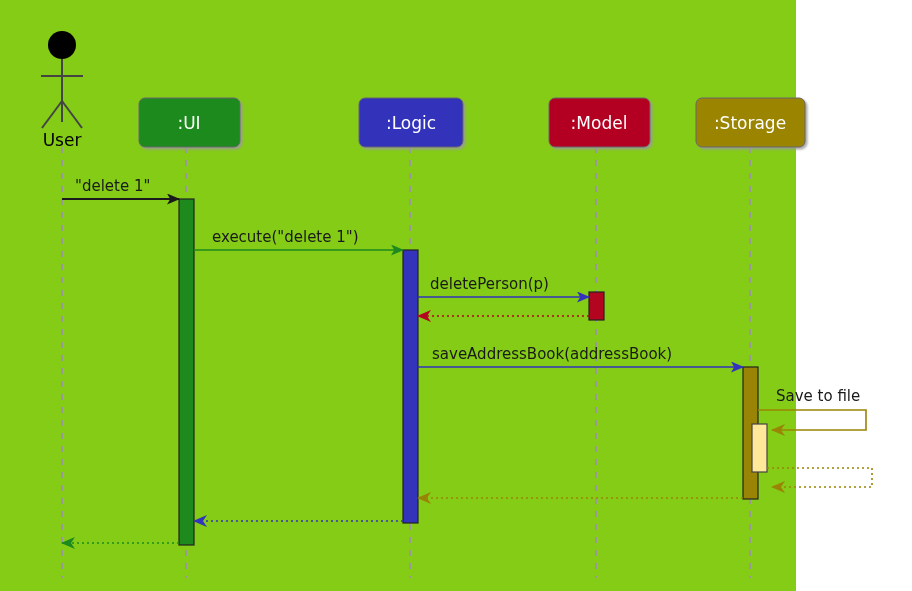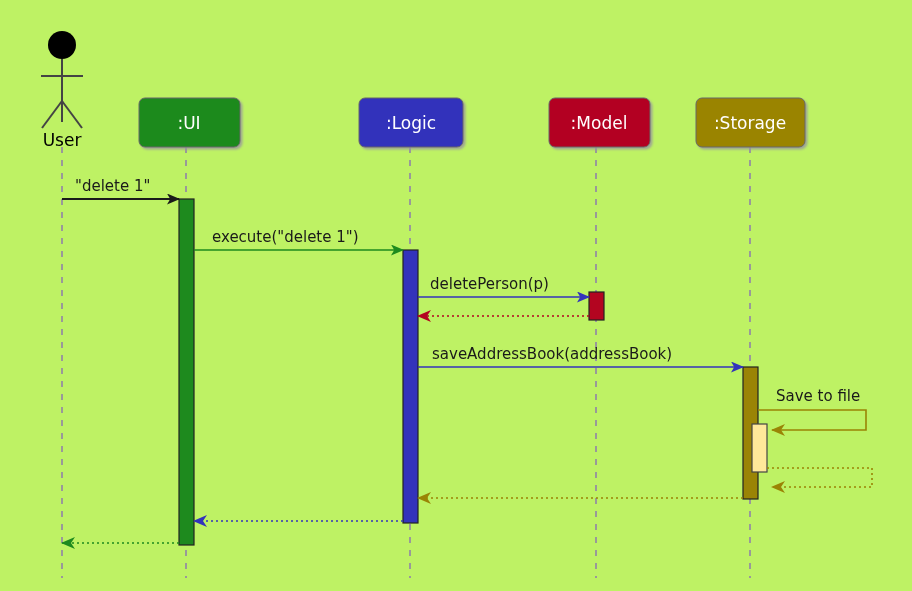--- a/index.html
+++ b/index.html
@@ -8,23 +8,23 @@
     background: #ffffff;
   }
   body {
     width: 912px;
     height: 591px;
     font-family: "DejaVu Sans", sans-serif;
     overflow: hidden;
   }
   #diagram-root {
     position: relative;
-    width: 912px;
+    width: 796px;
     height: 591px;
-    background: #bef264;
+    background: #84cc16;
   }
   svg#seq-svg {
     position: absolute;
     left: 0;
     top: 0;
     width: 912px;
     height: 591px;
     display: block;
   }
   .participant-label {

